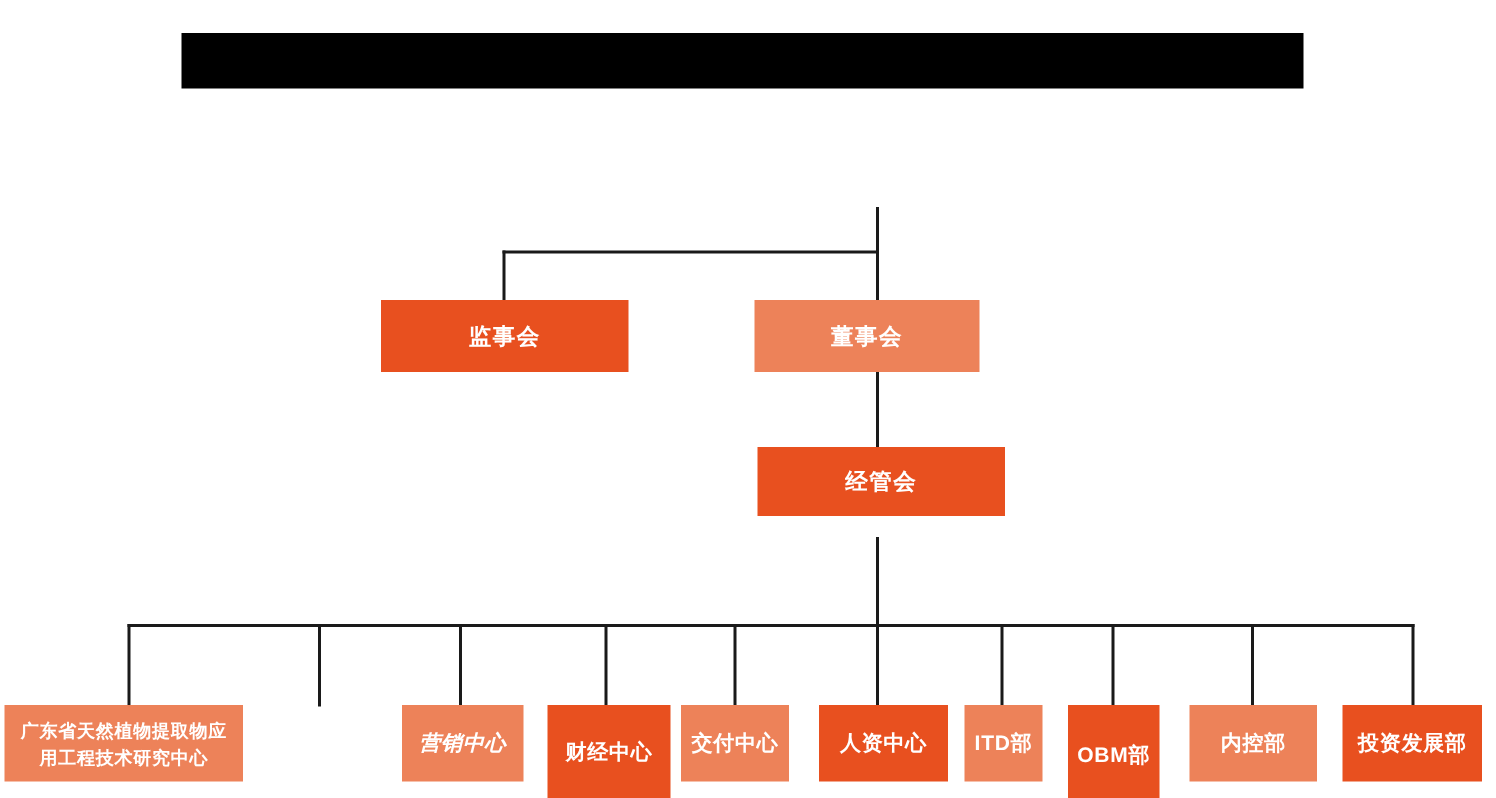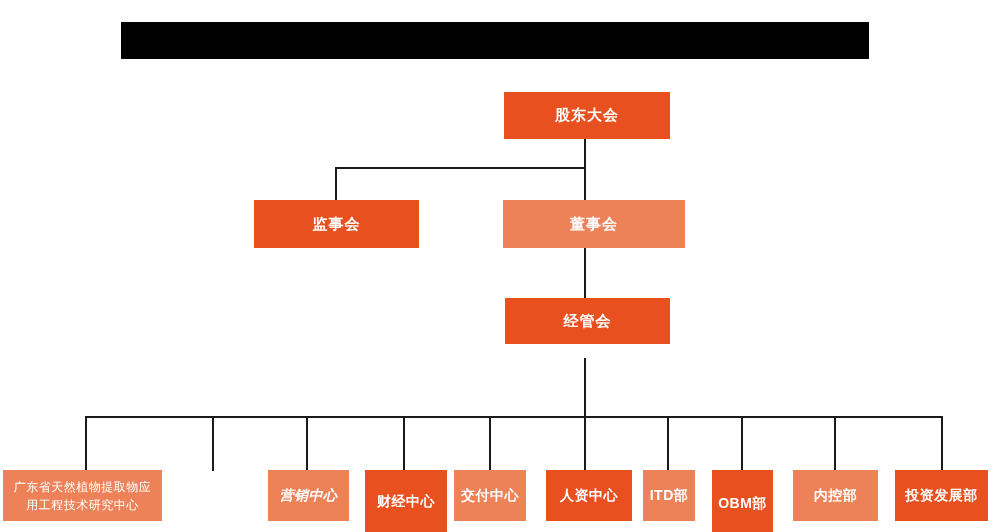--- a/index.html
+++ b/index.html
@@ -28,21 +28,21 @@
     box-sizing: border-box;
   }
   .node.primary   { background: #e8501f; }
   .node.secondary { background: #ed8259; }
   .node.dept { font-size: 14px; letter-spacing: 0.5px; }
   .node.small {
     font-size: 12px;
     letter-spacing: 0.5px;
     line-height: 1.5;
     padding: 0 8px;
-    font-weight: 400;
+    font-weight: 700;
   }
   .line {
     position: absolute;
     background: #1a1a1a;
   }
 </style>
 </head>
 <body>
 
 <div class="canvas">
@@ -59,25 +59,24 @@
   <div class="line" style="left:212px; top:416px; width:2px; height:55px;"></div>
   <div class="line" style="left:306px; top:416px; width:2px; height:55px;"></div>
   <div class="line" style="left:403px; top:416px; width:2px; height:55px;"></div>
   <div class="line" style="left:489px; top:416px; width:2px; height:55px;"></div>
   <div class="line" style="left:584px; top:416px; width:2px; height:55px;"></div>
   <div class="line" style="left:667px; top:416px; width:2px; height:55px;"></div>
   <div class="line" style="left:741px; top:416px; width:2px; height:55px;"></div>
   <div class="line" style="left:834px; top:416px; width:2px; height:55px;"></div>
   <div class="line" style="left:941px; top:416px; width:2px; height:55px;"></div>
 
-  <div class="node primary" style="left:504px; top:92px; width:166px; height:47px;">股东大会</div>
 
   <div class="node primary" style="left:254px; top:200px; width:165px; height:48px;">监事会</div>
 
-  <div class="node secondary" style="left:503px; top:200px; width:182px; height:48px;">董事会</div>
+  <div class="node secondary" style="left:503px; top:200px; width:150px; height:48px;">董事会</div>
 
   <div class="node primary" style="left:505px; top:298px; width:165px; height:46px;">经管会</div>
 
   <div class="node secondary small" style="left:3px; top:470px; width:159px; height:51px;">广东省天然植物提取物应用工程技术研究中心</div>
 
 
   <div class="node secondary dept" style="left:268px; top:470px; width:81px; height:51px;font-style:italic;">营销中心</div>
 
   <div class="node primary dept" style="left:365px; top:470px; width:82px; height:63px;">财经中心</div>
 

